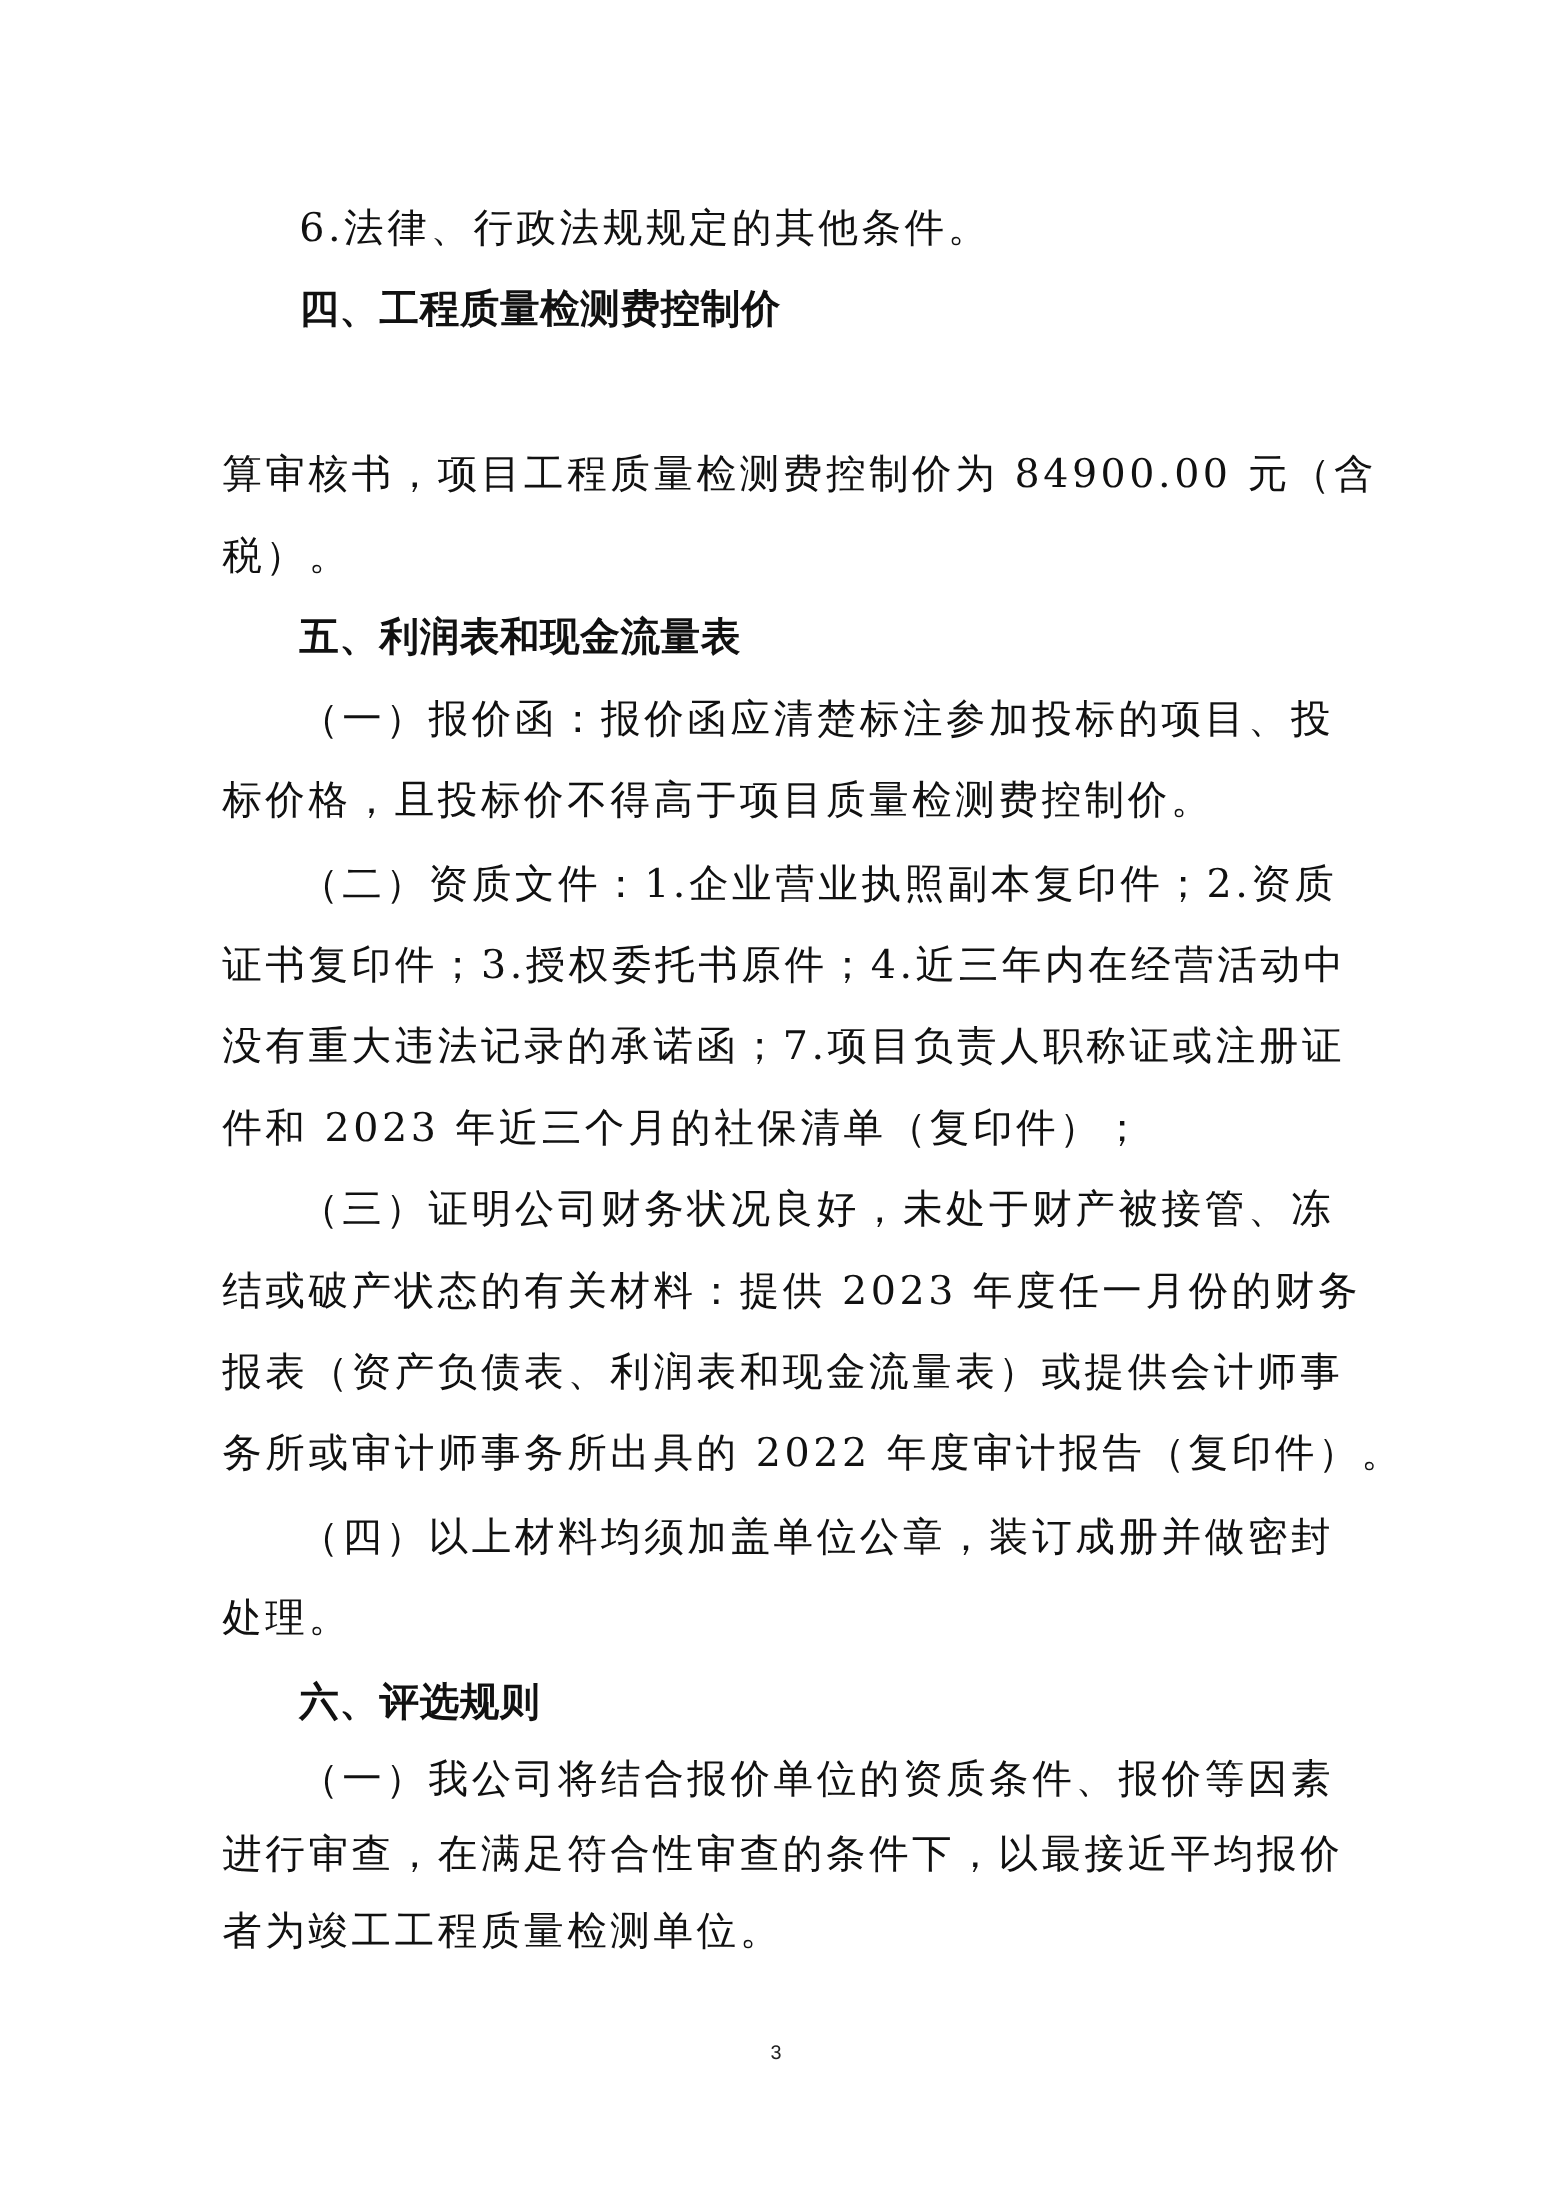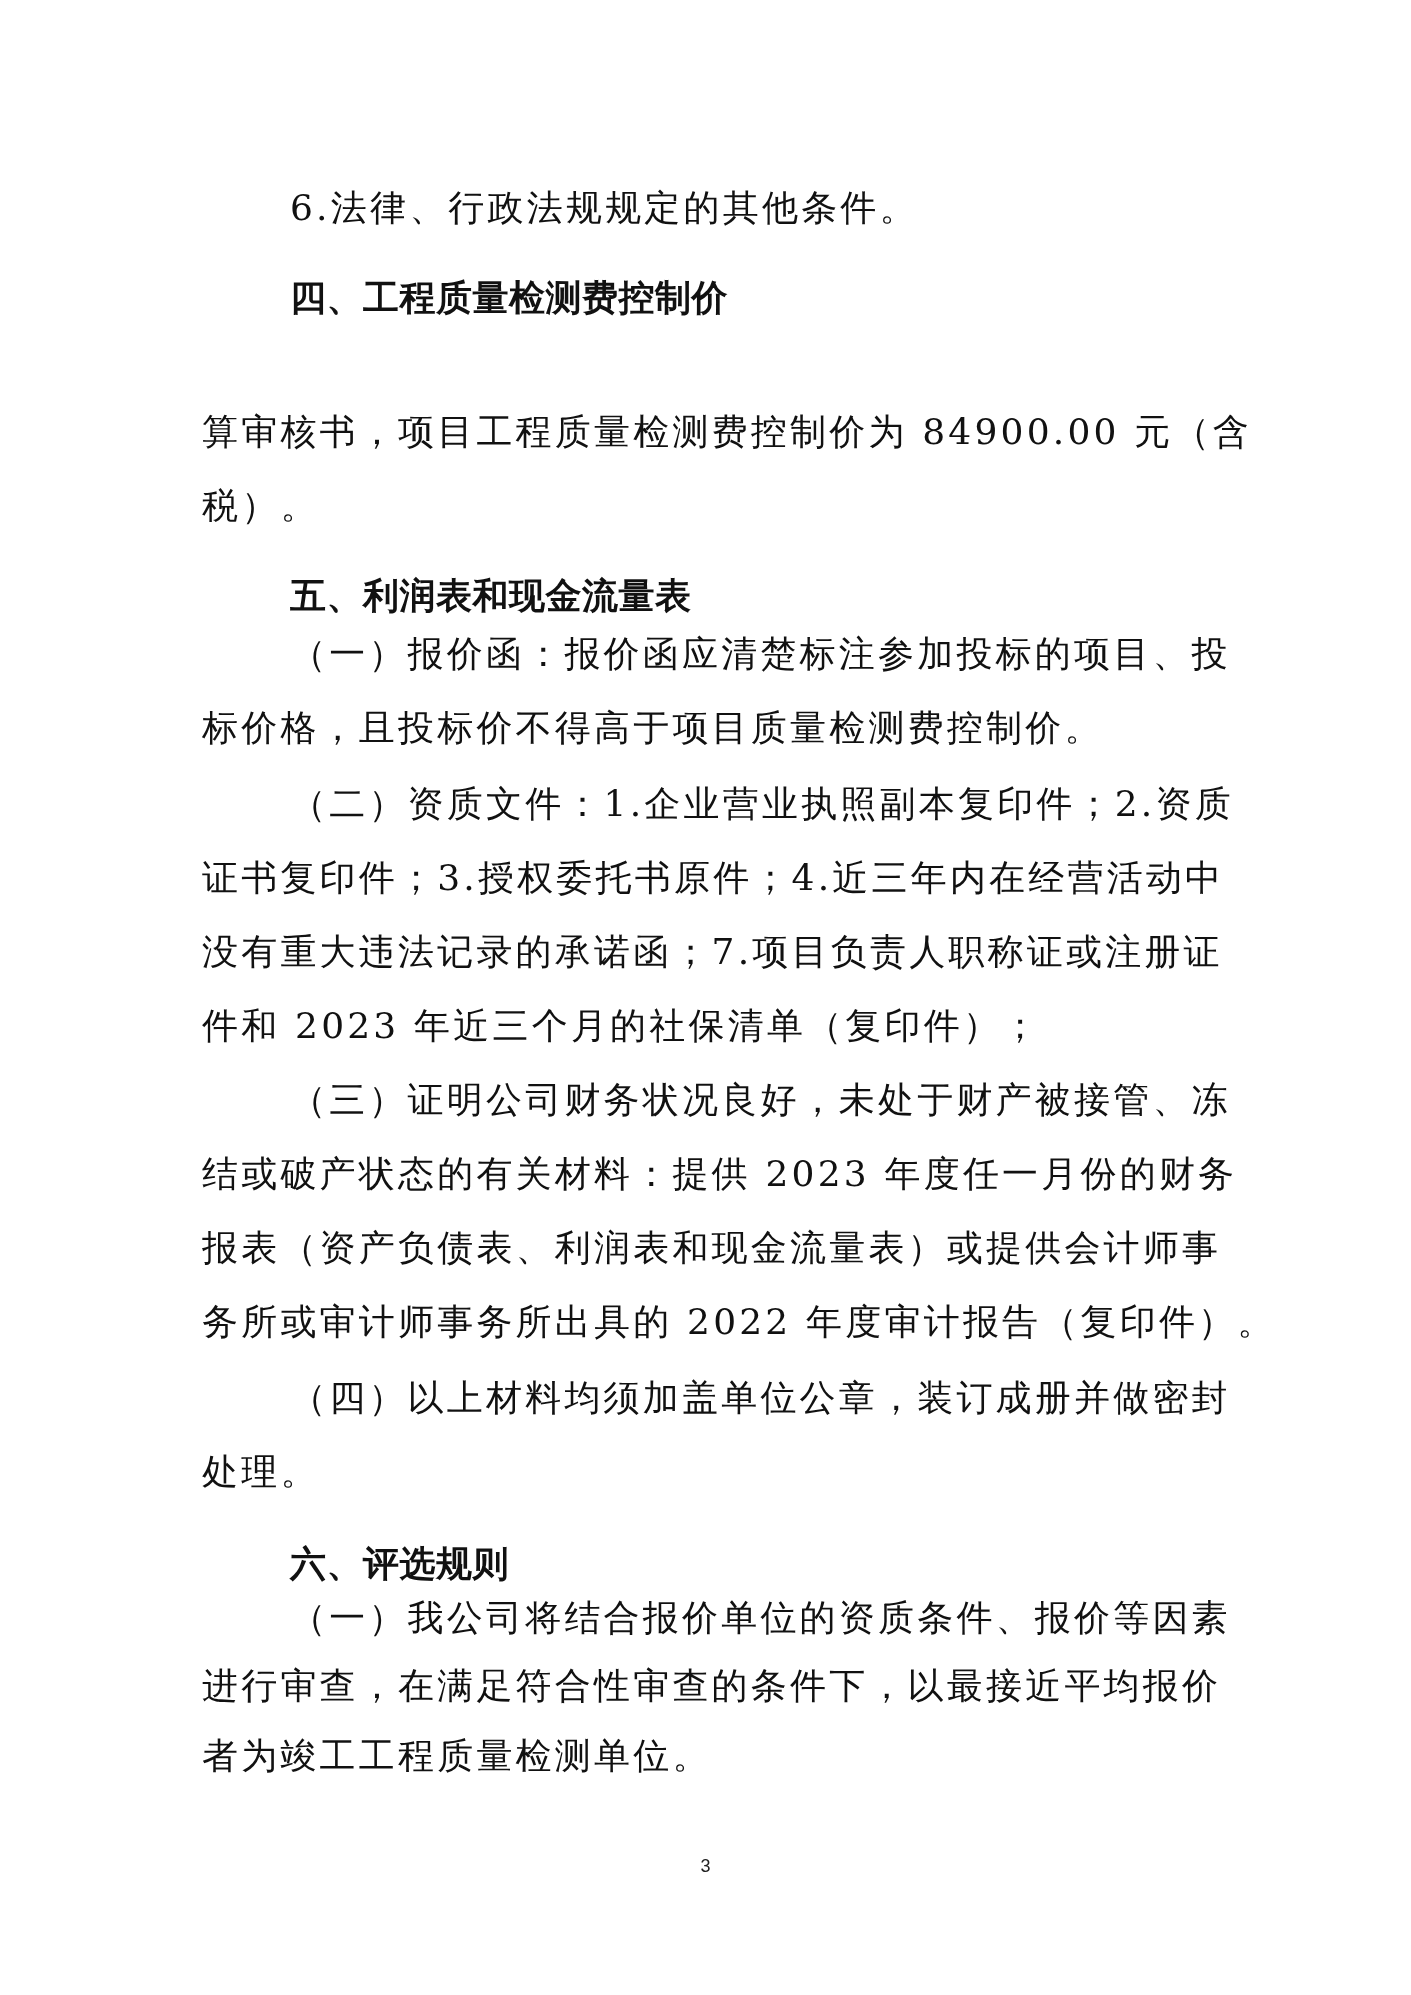--- a/index.html
+++ b/index.html
@@ -1,22 +1,22 @@
 <!DOCTYPE html>
 <html><head>
 <meta charset="utf-8">
 <style>
   html, body { margin: 0; padding: 0; background: #ffffff; }
   body { width: 1411px; height: 1995px; position: relative; overflow: hidden;
          font-family: "DejaVu Serif", "Liberation Serif", serif; color: #111; }
   .page { position: absolute; left: 0; top: 0; width: 1411px; height: 1995px; }
   .line { position: absolute; left: 202px; white-space: nowrap; font-size: 36px; line-height: 44px;
           letter-spacing: 3.2px; }
-  .indent { left: 290px; text-align: center; }
-  .heading { font-family: "DejaVu Sans", "Liberation Sans", sans-serif; font-weight: bold; letter-spacing: 0.5px; margin-top: 16px; }
+  .indent { left: 272px; text-align: center; }
+  .heading { font-family: "DejaVu Sans", "Liberation Sans", sans-serif; font-weight: bold; letter-spacing: 0.5px; }
   .pagenum { position: absolute; left: 0; width: 1411px; top: 1856px; text-align: center;
              font-family: "Liberation Sans", sans-serif; font-size: 18px; color: #222; }
 </style>
 </head>
 <body>
 
 <div class="page">
   <div class="line indent" style="top:186px">6.法律、行政法规规定的其他条件。</div>
 
   <div class="line indent heading" style="top:260px">四、工程质量检测费控制价</div>

